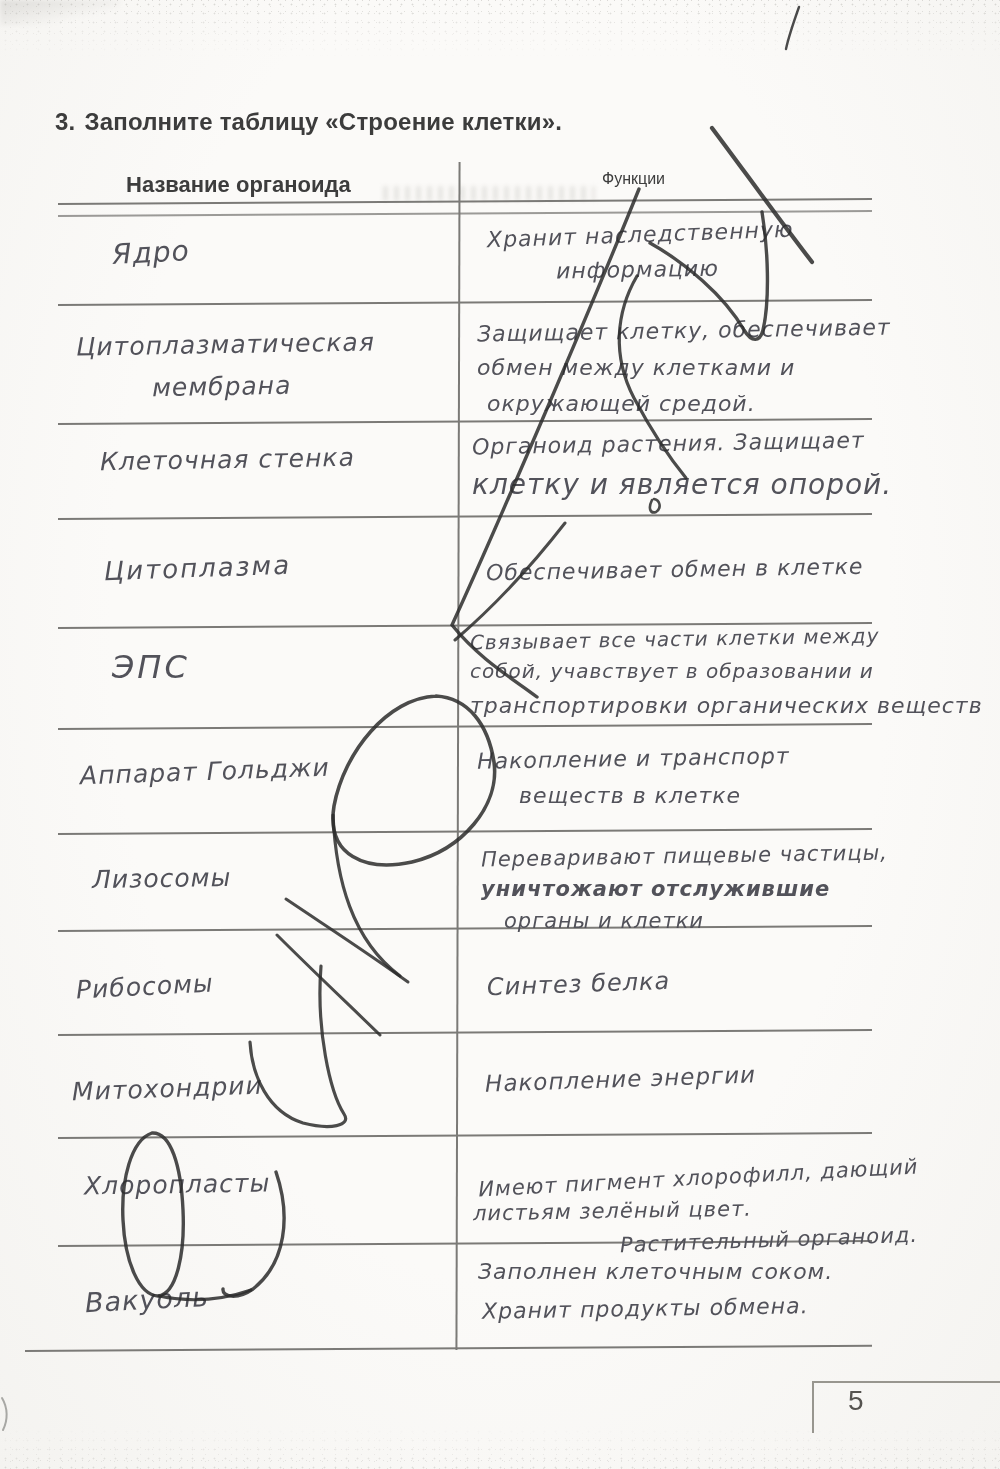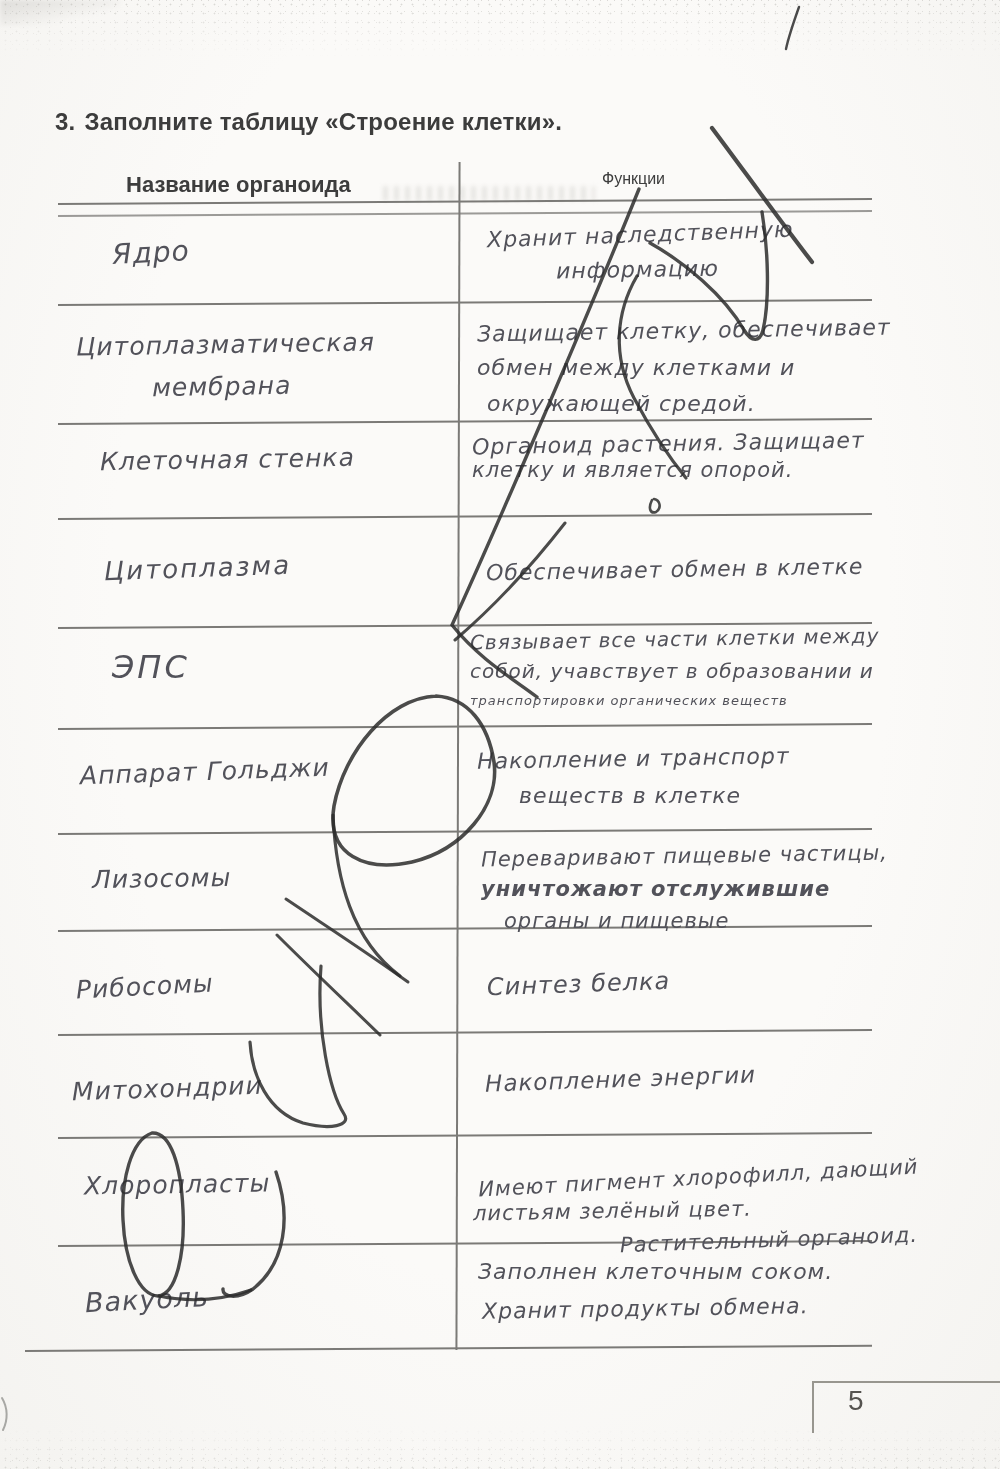--- a/index.html
+++ b/index.html
@@ -91,34 +91,34 @@
   <span class="hand" style="left:85px; top:1284px; font-size:27px; transform:rotate(-3deg);">Вакуоль</span>
 
   <span class="hand" style="left:487px; top:222px; font-size:22px; transform:rotate(-2deg);">Хранит наследственную</span>
   <span class="hand" style="left:556px; top:257px; font-size:22px; transform:rotate(-1deg);">информацию</span>
 
   <span class="hand" style="left:477px; top:318px; font-size:22px; transform:rotate(-1deg);">Защищает клетку, обеспечивает</span>
   <span class="hand" style="left:477px; top:355px; font-size:22px;">обмен между клетками и</span>
   <span class="hand" style="left:487px; top:391px; font-size:22px;text-align:center;">окружающей средой.</span>
 
   <span class="hand" style="left:472px; top:431px; font-size:22px; transform:rotate(-1deg);">Органоид растения. Защищает</span>
-  <span class="hand" style="left:472px; top:458px; font-size:21px;">клетку и является опорой.</span>
+  <span class="hand" style="left:472px; top:468px; font-size:28px;">клетку и является опорой.</span>
 
   <span class="hand" style="left:486px; top:557px; font-size:22px; transform:rotate(-1deg);">Обеспечивает обмен в клетке</span>
 
   <span class="hand" style="left:470px; top:627px; font-size:20px; transform:rotate(-1deg);">Связывает все части клетки между</span>
   <span class="hand" style="left:470px; top:659px; font-size:20px;">собой, учавствует в образовании и</span>
-  <span class="hand" style="left:470px; top:693px; font-size:13px;">транспортировки органических веществ</span>
+  <span class="hand" style="left:470px; top:693px; font-size:22px;">транспортировки органических веществ</span>
 
   <span class="hand" style="left:477px; top:746px; font-size:22px; transform:rotate(-1deg);">Накопление и транспорт</span>
   <span class="hand" style="left:519px; top:783px; font-size:22px;">веществ в клетке</span>
 
   <span class="hand" style="left:481px; top:844px; font-size:21px; transform:rotate(-1deg);">Переваривают пищевые частицы,</span>
   <span class="hand" style="left:481px; top:877px; font-size:21px;font-weight:bold;">уничтожают отслужившие</span>
-  <span class="hand" style="left:504px; top:909px; font-size:21px;">органы и пищевые</span>
+  <span class="hand" style="left:504px; top:909px; font-size:21px;">органы и клетки</span>
 
   <span class="hand" style="left:487px; top:970px; font-size:24px; transform:rotate(-2deg);">Синтез белка</span>
 
   <span class="hand" style="left:485px; top:1066px; font-size:23px; transform:rotate(-2deg);">Накопление энергии</span>
 
   <span class="hand" style="left:478px; top:1166px; font-size:21px; transform:rotate(-3deg);">Имеют пигмент хлорофилл, дающий</span>
   <span class="hand" style="left:473px; top:1199px; font-size:21px; transform:rotate(-1deg);">листьям зелёный цвет.</span>
   <span class="hand" style="left:620px; top:1228px; font-size:21px; transform:rotate(-2deg);">Растительный органоид.</span>
 
   <span class="hand" style="left:478px; top:1259px; font-size:22px;">Заполнен клеточным соком.</span>

